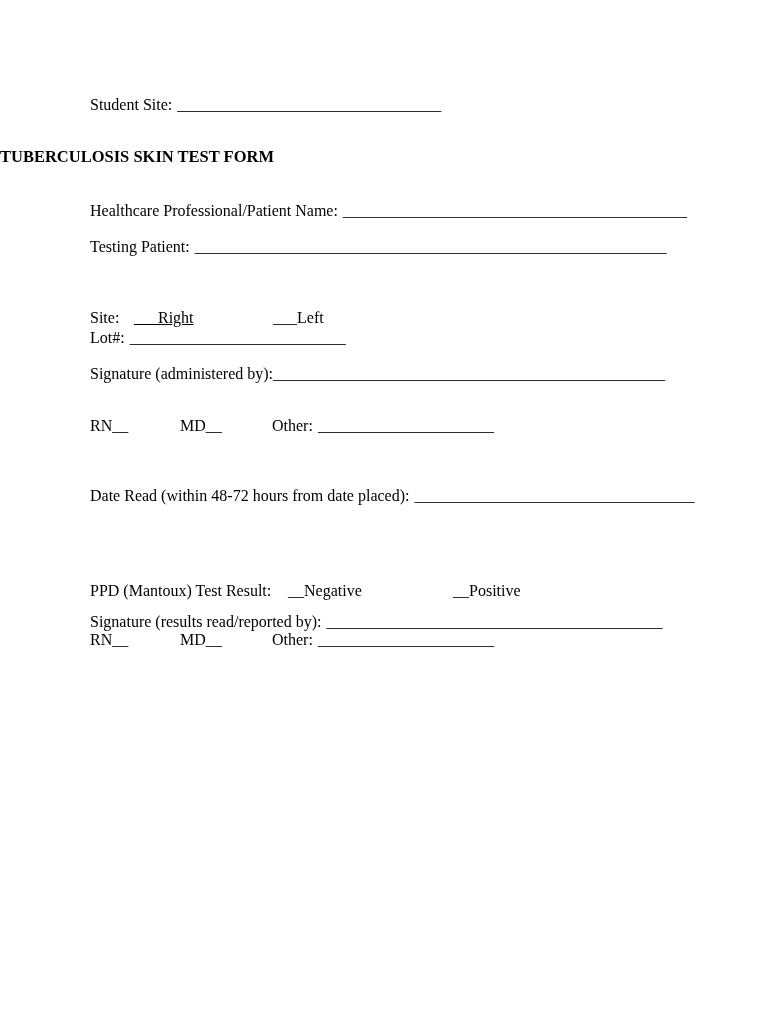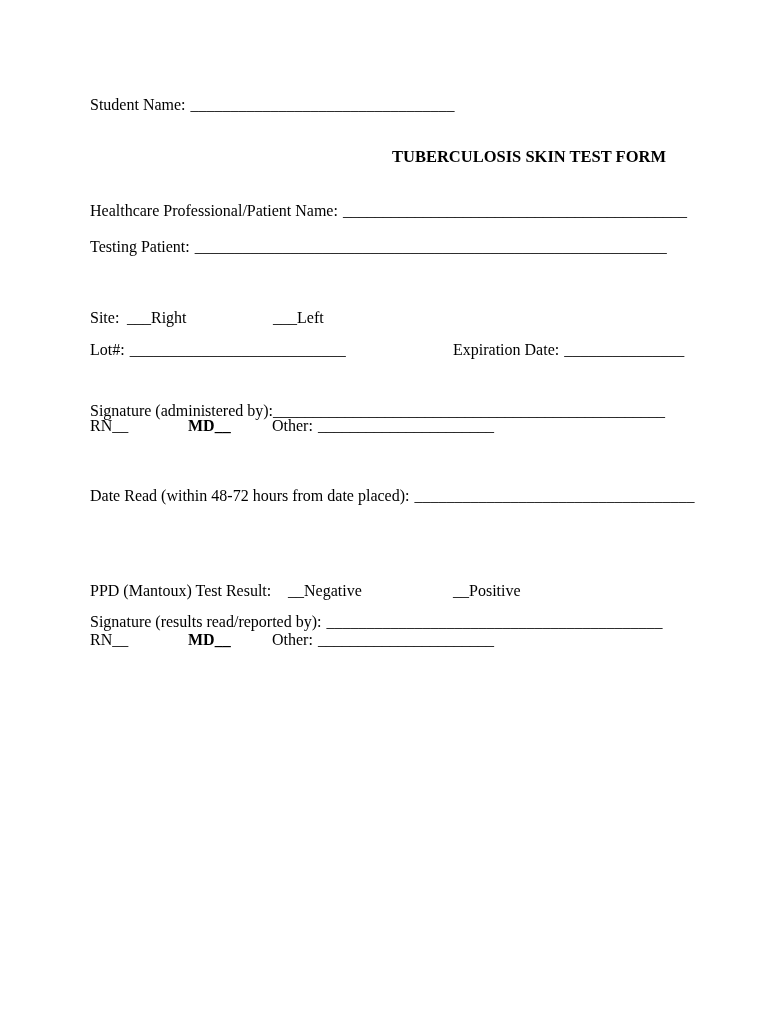--- a/index.html
+++ b/index.html
@@ -11,53 +11,53 @@
     font-size:16px;line-height:20px;color:#000000;
     overflow:hidden;
   }
   .row{position:absolute;left:0;width:770px;height:20px;white-space:nowrap;}
   .ind{position:absolute;left:90px;}
   .seg{position:absolute;white-space:nowrap;}
   .blank{letter-spacing:0;}
   .sp{margin-left:5px;margin-top:19px;}
   .title{
     position:absolute;left:0;top:147px;width:666px;
-    text-align:right;font-weight:bold;font-size:16.5px;
+    text-align:left;font-weight:bold;font-size:16.5px;
   }
   
   .r-student{top:95px;}
   .r-healthcare{top:201px;padding-left:23px;}
   .r-location{top:237px;}
   .r-dateplaced{top:273px;}
   .r-site{top:308px;}
-  .r-lot{top:340px;}
-  .r-sigadmin{top:401px;}
+  .r-lot{top:328px;}
+  .r-sigadmin{top:364px;}
   .r-rnmd1{top:416px;}
   .r-dateread{top:486px;text-align:right;}
   .r-induration{top:522px;}
   .r-ppd{top:558px;margin-top:23px;}
   .r-sigresults{top:612px;}
   .r-rnmd2{top:630px;}
   
   .x-90{left:90px;}
-  .x-135{left:127px;}
-  .x-180{left:188px;font-weight:bold;}
+  .x-135{left:134px;text-decoration:underline;}
+  .x-180{left:180px;}
   .x-272{left:272px;}
   .x-273{left:273px;}
   .x-288{left:288px;}
   .x-453{left:453px;}
 </style>
 </head>
 <body>
 
 <div class="page">
 
   <div class="row r-student">
     <span class="ind">
-      <span>Student Name:</span><span class="blank sp">_________________________________</span>
+      <span>Student Site:</span><span class="blank sp">_________________________________</span>
     </span>
   </div>
 
   <div class="title">TUBERCULOSIS SKIN TEST FORM</div>
 
   <div class="row r-healthcare">
     <span class="ind">
       <span>Healthcare Professional/Patient Name:</span><span class="blank sp">___________________________________________</span>
     </span>
   </div>
@@ -71,23 +71,20 @@
 
   <div class="row r-site">
     <span class="seg x-90">Site:</span>
     <span class="seg x-135">___Right</span>
     <span class="seg x-273">___Left</span>
   </div>
 
   <div class="row r-lot">
     <span class="seg x-90">
       <span>Lot#:</span><span class="blank sp">___________________________</span>
-    </span>
-    <span class="seg x-453">
-      <span>Expiration Date:</span><span class="blank sp">_______________</span>
     </span>
   </div>
 
   <div class="row r-sigadmin">
     <span class="ind">
       <span>Signature (administered by):</span><span class="blank">_________________________________________________</span>
     </span>
   </div>
 
   <div class="row r-rnmd1">

